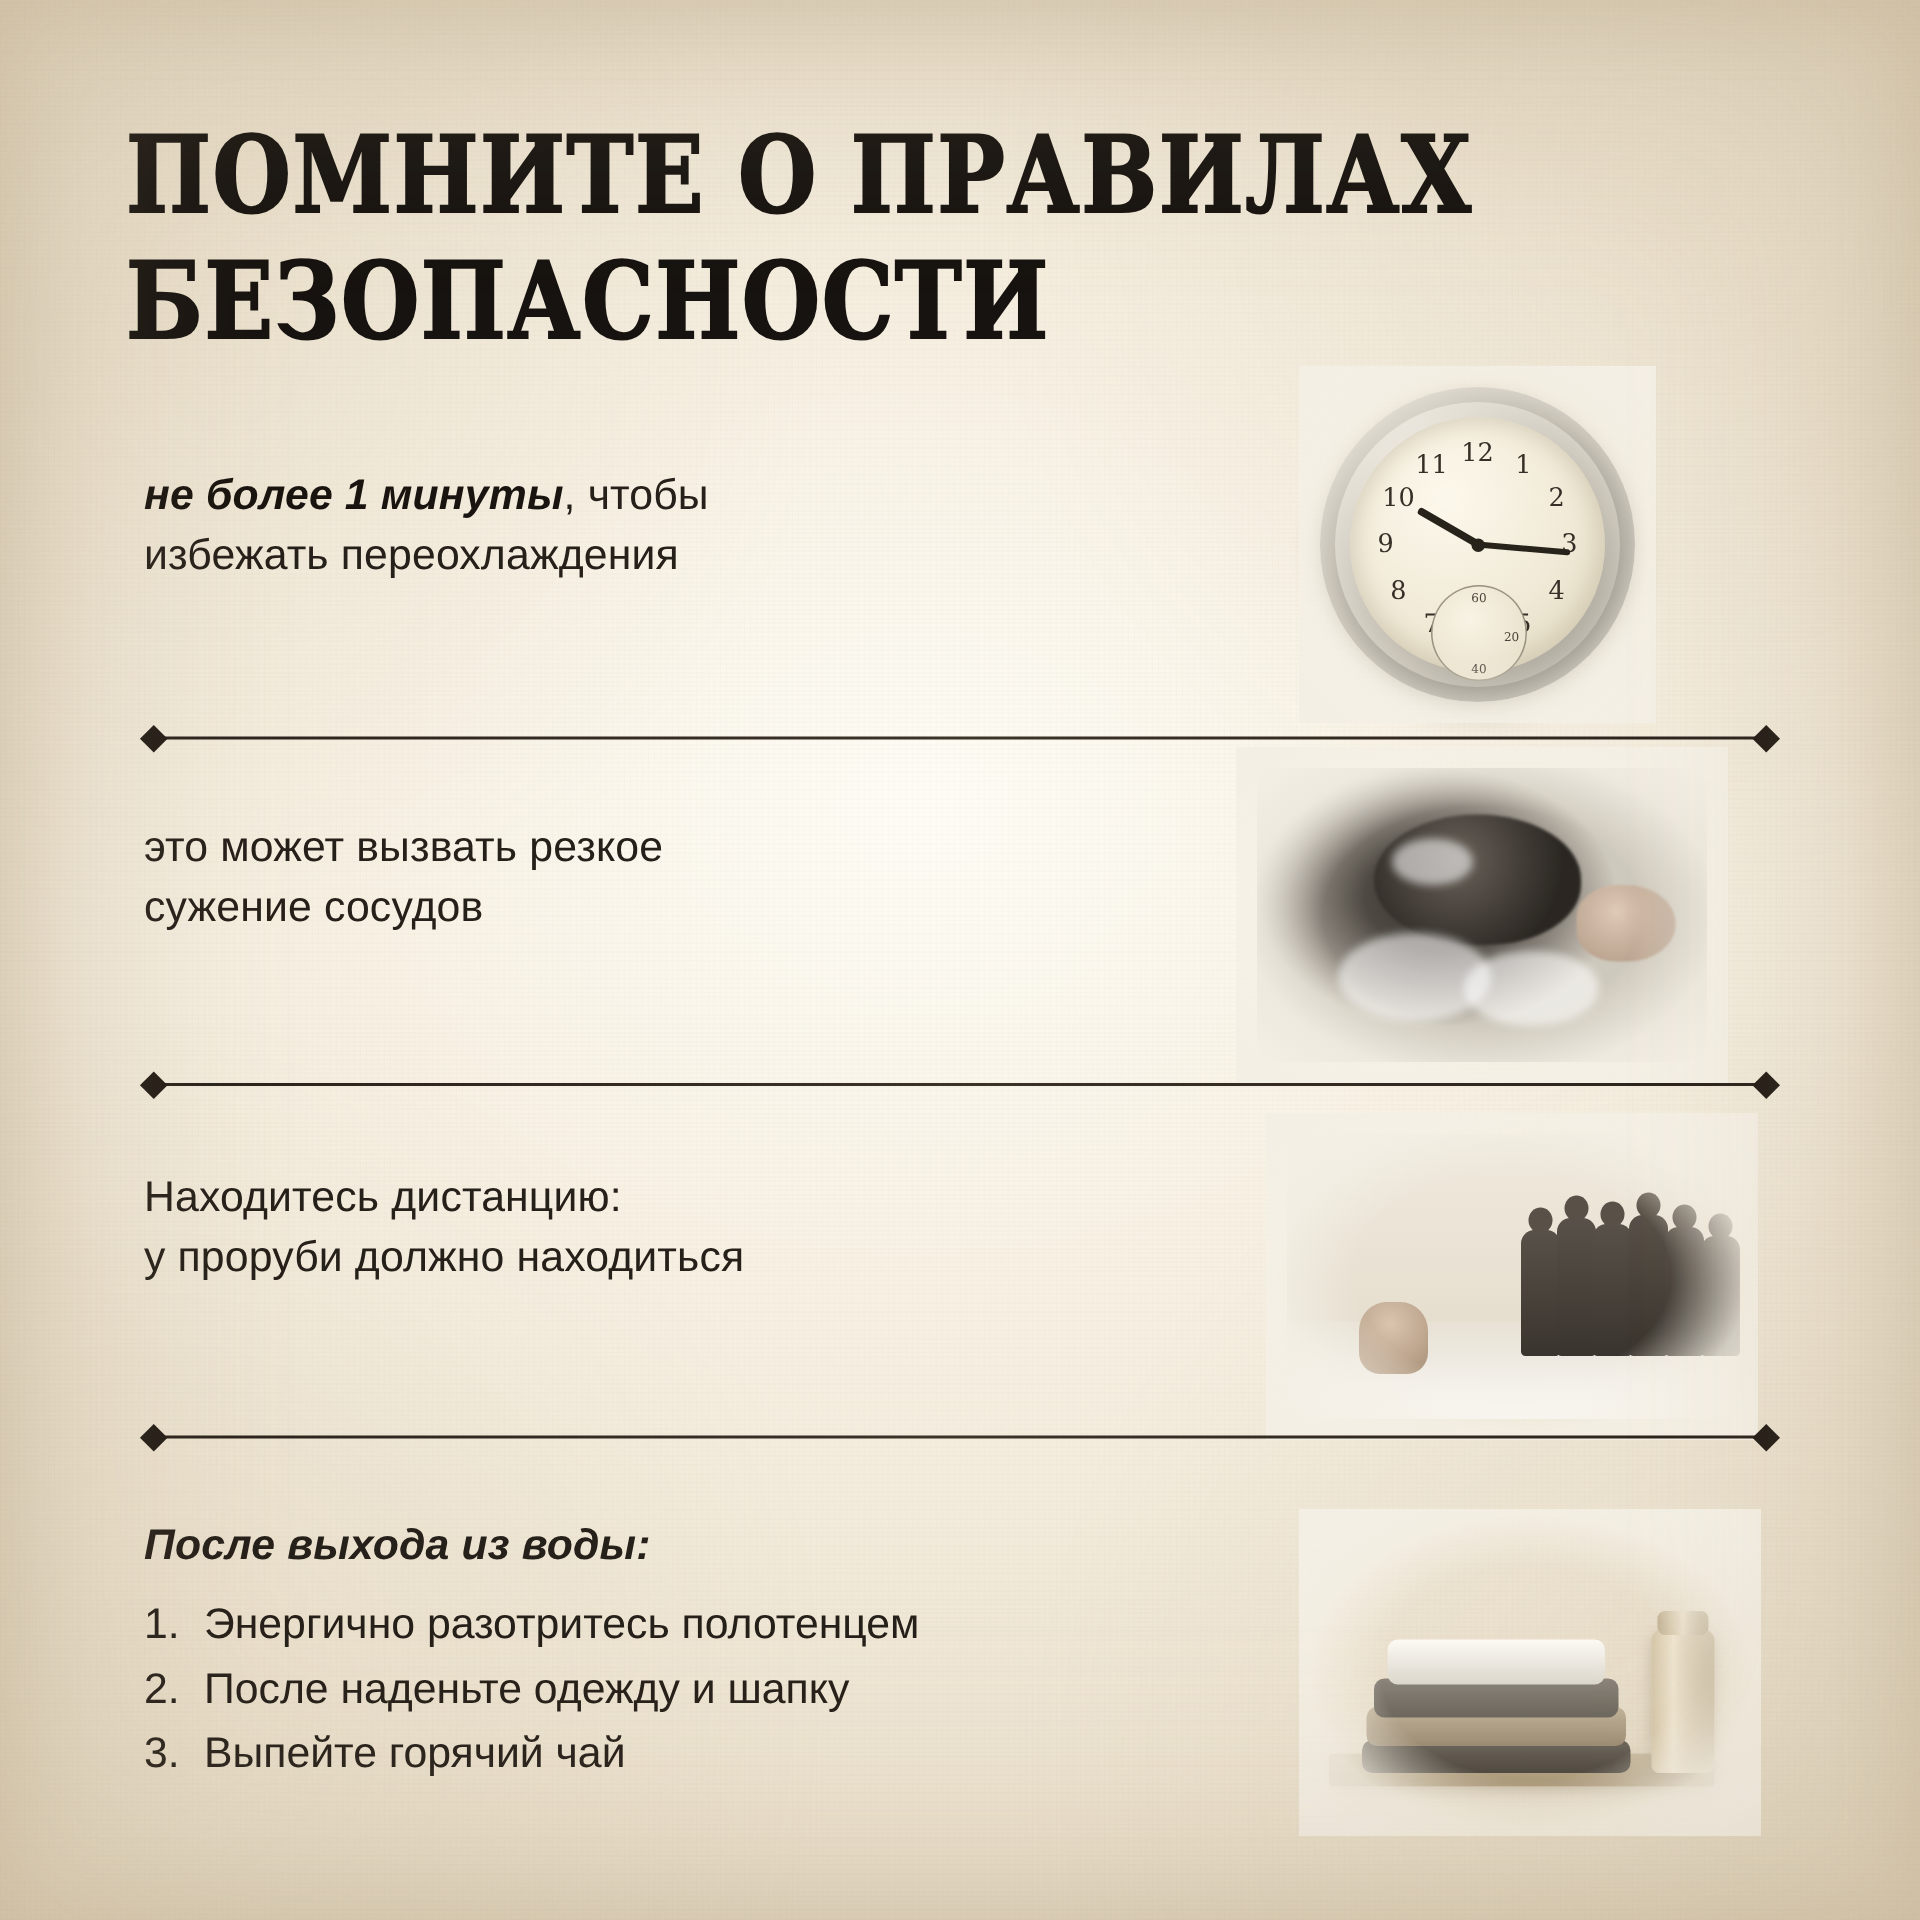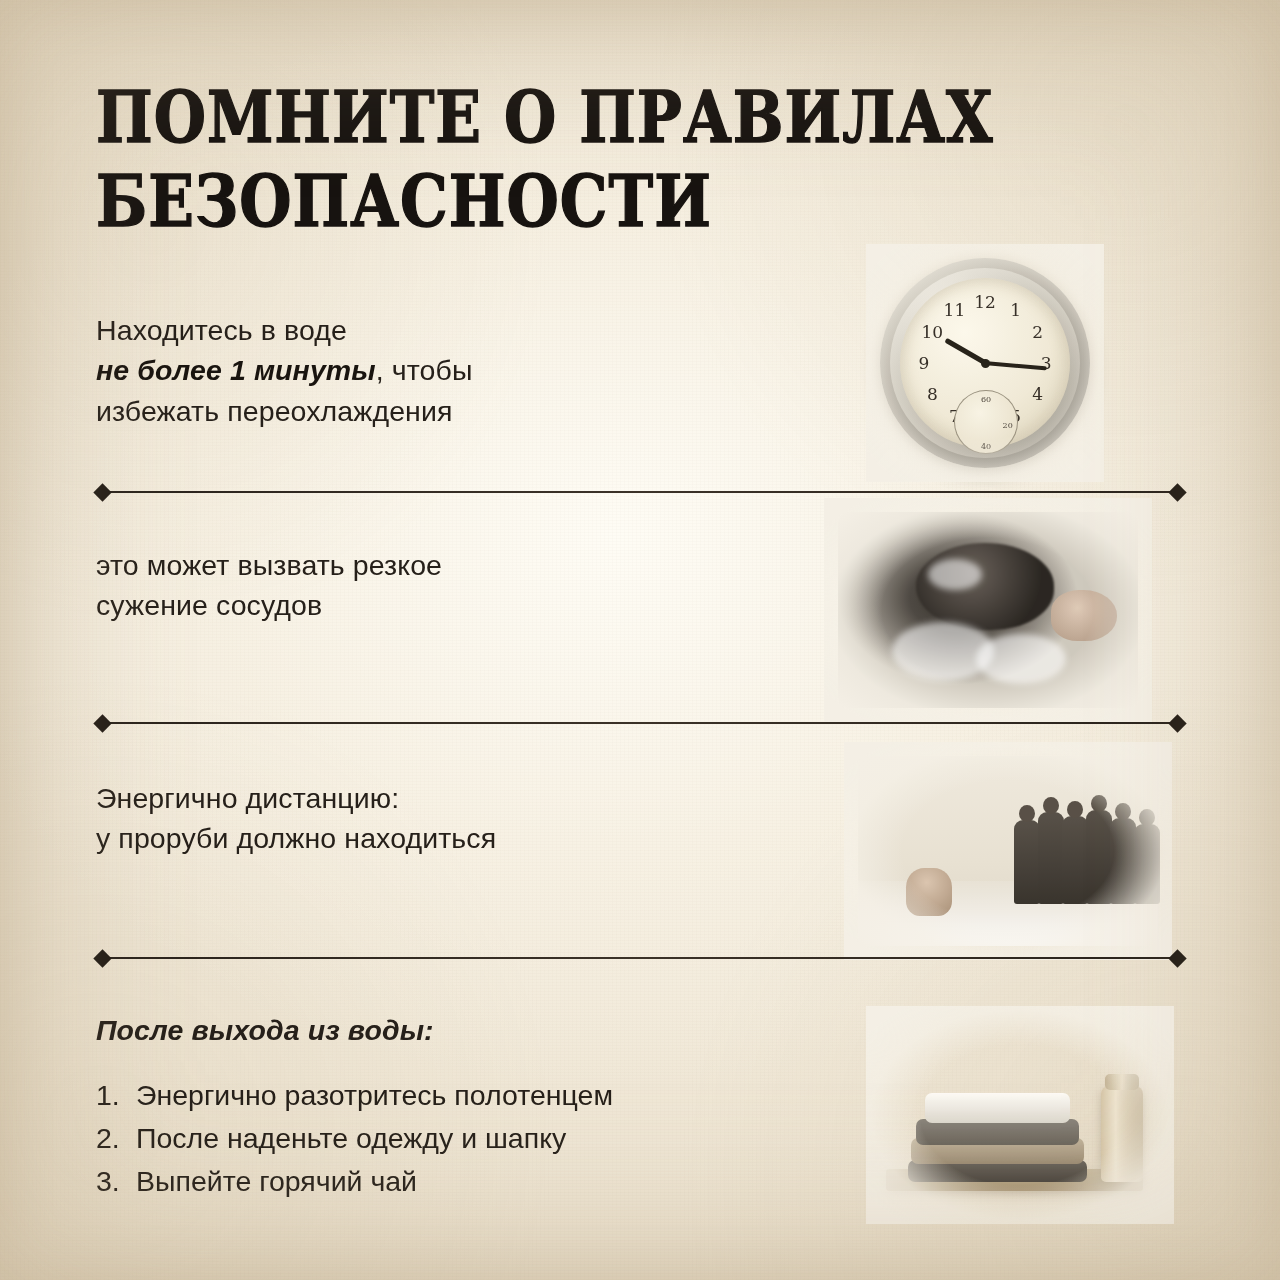--- a/index.html
+++ b/index.html
@@ -42,21 +42,21 @@
     position: absolute;
     inset: 0;
     pointer-events: none;
     box-shadow: inset 0 0 150px 40px rgba(171,150,114,0.30),
                 inset 0 0 48px 8px rgba(171,150,114,0.18);
   }
 
   
   .title-block {
     position: absolute;
-    left: 96px;
+    left: 84px;
     top: 82px;
     width: 980px;
   }
   .title-line {
     font-family: "DejaVu Serif", "Liberation Serif", serif;
     font-weight: 700;
     color: #171310;
     font-size: 60px;
     line-height: 1.03;
     letter-spacing: 1px;
@@ -300,21 +300,20 @@
 <div class="poster">
 
   <div class="grain"></div>
 
   <div class="title-block">
     <div class="title-line first">Помните о правилах</div>
     <div class="title-line second">безопасности</div>
   </div>
 
   <div class="section sec1">
-    <p class="line">Находитесь в воде</p>
     <p class="line"><span class="b">не более 1 минуты</span><span>, чтобы</span></p>
     <p class="line">избежать переохлаждения</p>
   </div>
 
   <div class="art clock-wrap">
     <div class="clock-outer"></div>
     <div class="clock-bezel"></div>
     <div class="clock-face">
       <div class="numeral" style="left:50%;top:14%">12</div>
       <div class="numeral" style="left:68%;top:19%">1</div>
@@ -363,21 +362,21 @@
     <div class="art-fade"></div>
   </div>
 
   <div class="divider div2">
     <div class="dia left"></div>
     <div class="rule"></div>
     <div class="dia right"></div>
   </div>
 
   <div class="section sec3">
-    <p class="line">Энергично дистанцию:</p>
+    <p class="line">Находитесь дистанцию:</p>
     <p class="line">у проруби должно находиться</p>
   </div>
 
   <div class="art queue-wrap">
     <div class="queue-sky"></div>
     <div class="snowline"></div>
     <div class="bather"></div>
     <div class="person" style="left:52%;height:84px">
         <span class="head"></span>
       </div>
@@ -399,21 +398,21 @@
     <div class="art-fade"></div>
   </div>
 
   <div class="divider div3">
     <div class="dia left"></div>
     <div class="rule"></div>
     <div class="dia right"></div>
   </div>
 
   <div class="section sec4">
-    <p class="line b" style="margin-bottom:24px">После выхода из воды:</p>
+    <p class="line b" style="margin-bottom:12px">После выхода из воды:</p>
     <ul class="numbered">
       <li>
         <span class="num">1.</span>
         <span>Энергично разотритесь полотенцем</span>
       </li>
       <li>
         <span class="num">2.</span>
         <span>После наденьте одежду и шапку</span>
       </li>
       <li>

